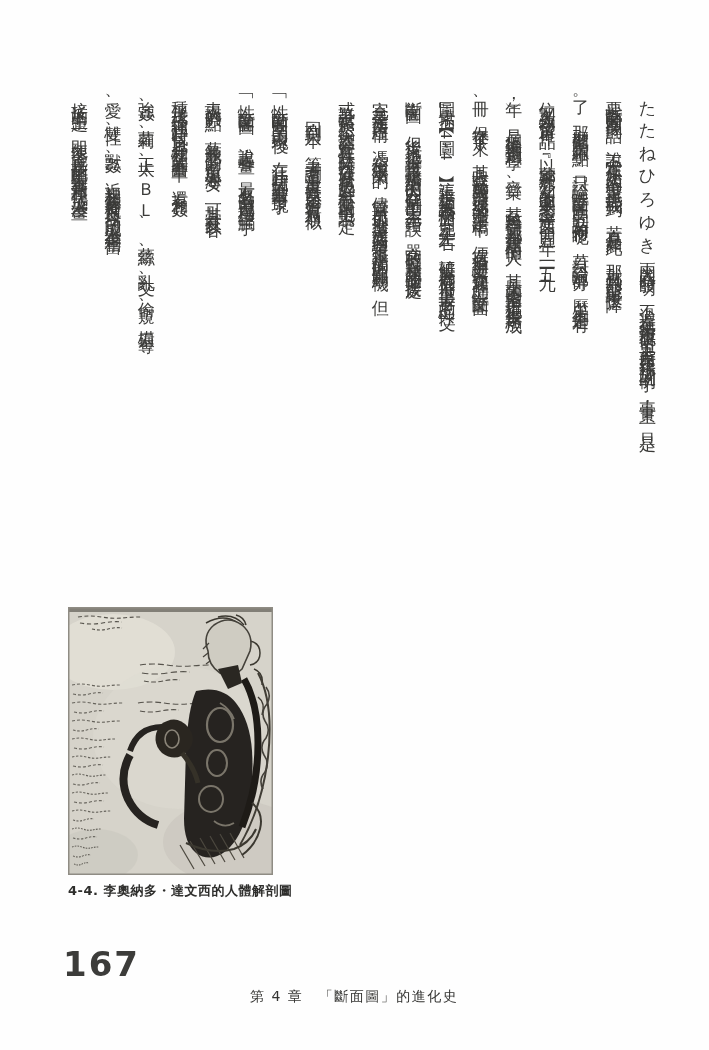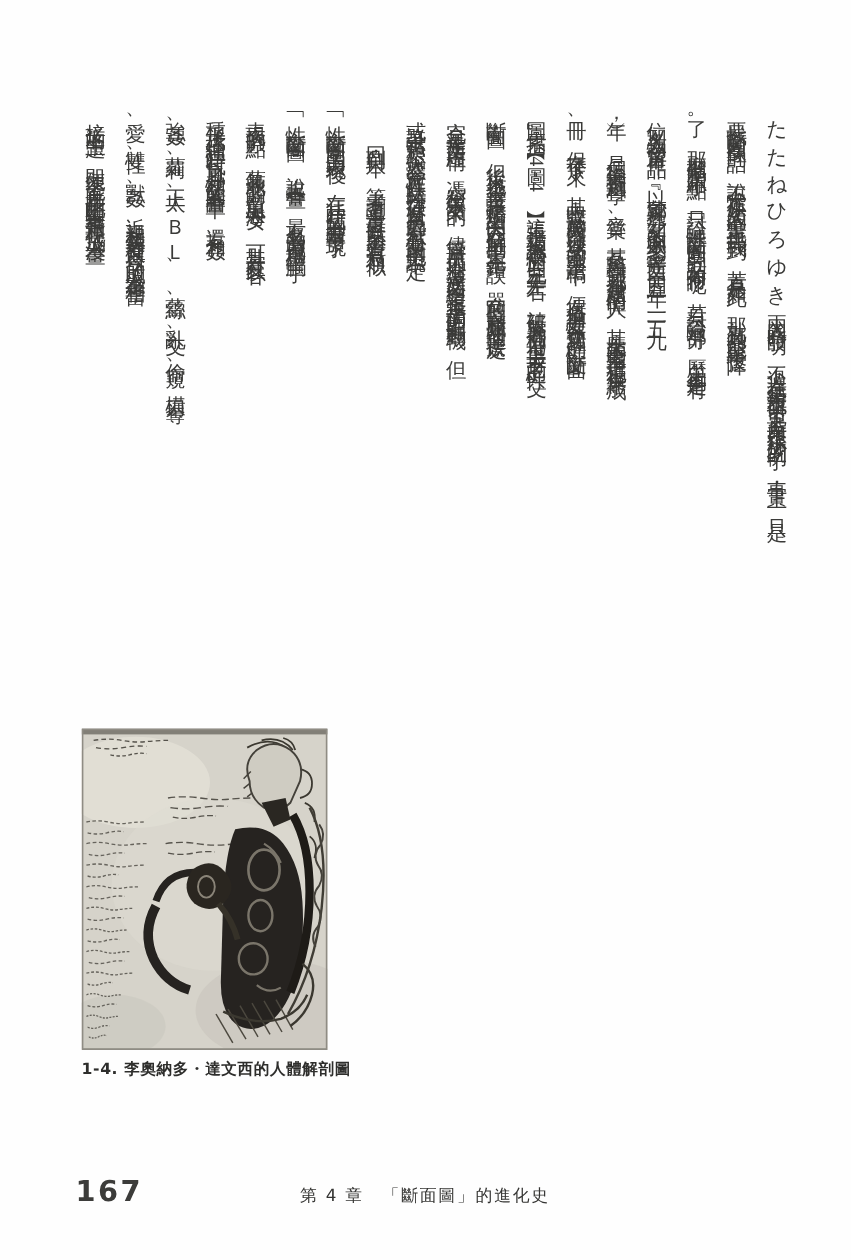--- a/index.html
+++ b/index.html
@@ -23,23 +23,23 @@
   figure.davinci {
     position:absolute; left:68px; top:607px; width:205px; height:268px; margin:0;
   }
   figure.davinci svg { width:100%; height:100%; display:block; }
   .caption {
     position:absolute; left:68px; top:882px;
     font-family:"DejaVu Sans","Liberation Sans",sans-serif; font-weight:bold;
     font-size:13px; color:#2e2e2c; letter-spacing:0.5px;
   }
   .pagenum {
-    position:absolute; left:63px; top:979px;
+    position:absolute; left:63px; top:944px;
     font-family:"DejaVu Sans","Liberation Sans",sans-serif; font-weight:bold;
-    font-size:24px; color:#3c3c3a; letter-spacing:2px;
+    font-size:34px; color:#3c3c3a; letter-spacing:2px;
   }
   .chfooter {
     position:absolute; left:250px; top:988px;
     font-family:"DejaVu Sans","Liberation Sans",sans-serif; font-weight:normal;
     font-size:14px; color:#343432; letter-spacing:1.5px;
   }
 </style>
 </head>
 <body>
 
@@ -164,18 +164,18 @@
           <path d="M152 227 l15 26"></path>
           <path d="M162 226 l14 25"></path>
       </g>
       <path d="M118 236 q26 12 48 6 q16 -6 22 -20" stroke="#3b3830" stroke-width="2" fill="none"></path>
       <path d="M184 196 q12 10 8 26 q-4 16 -18 26" stroke="#3b3830" stroke-width="2" fill="none"></path>
 
       <rect x="0.75" y="0.75" width="203.5" height="266.5" fill="none" stroke="#8f8c84" stroke-width="1.5"></rect>
     </svg>
   </figure>
 
-  <div class="caption">1-4. 李奧納多・達文西的人體解剖圖</div>
+  <div class="caption">4-4. 李奧納多・達文西的人體解剖圖</div>
 
   <div class="pagenum">167</div>
   <div class="chfooter">第 4 章　「斷面圖」的進化史</div>
 
 </div>
 
 </body></html>

